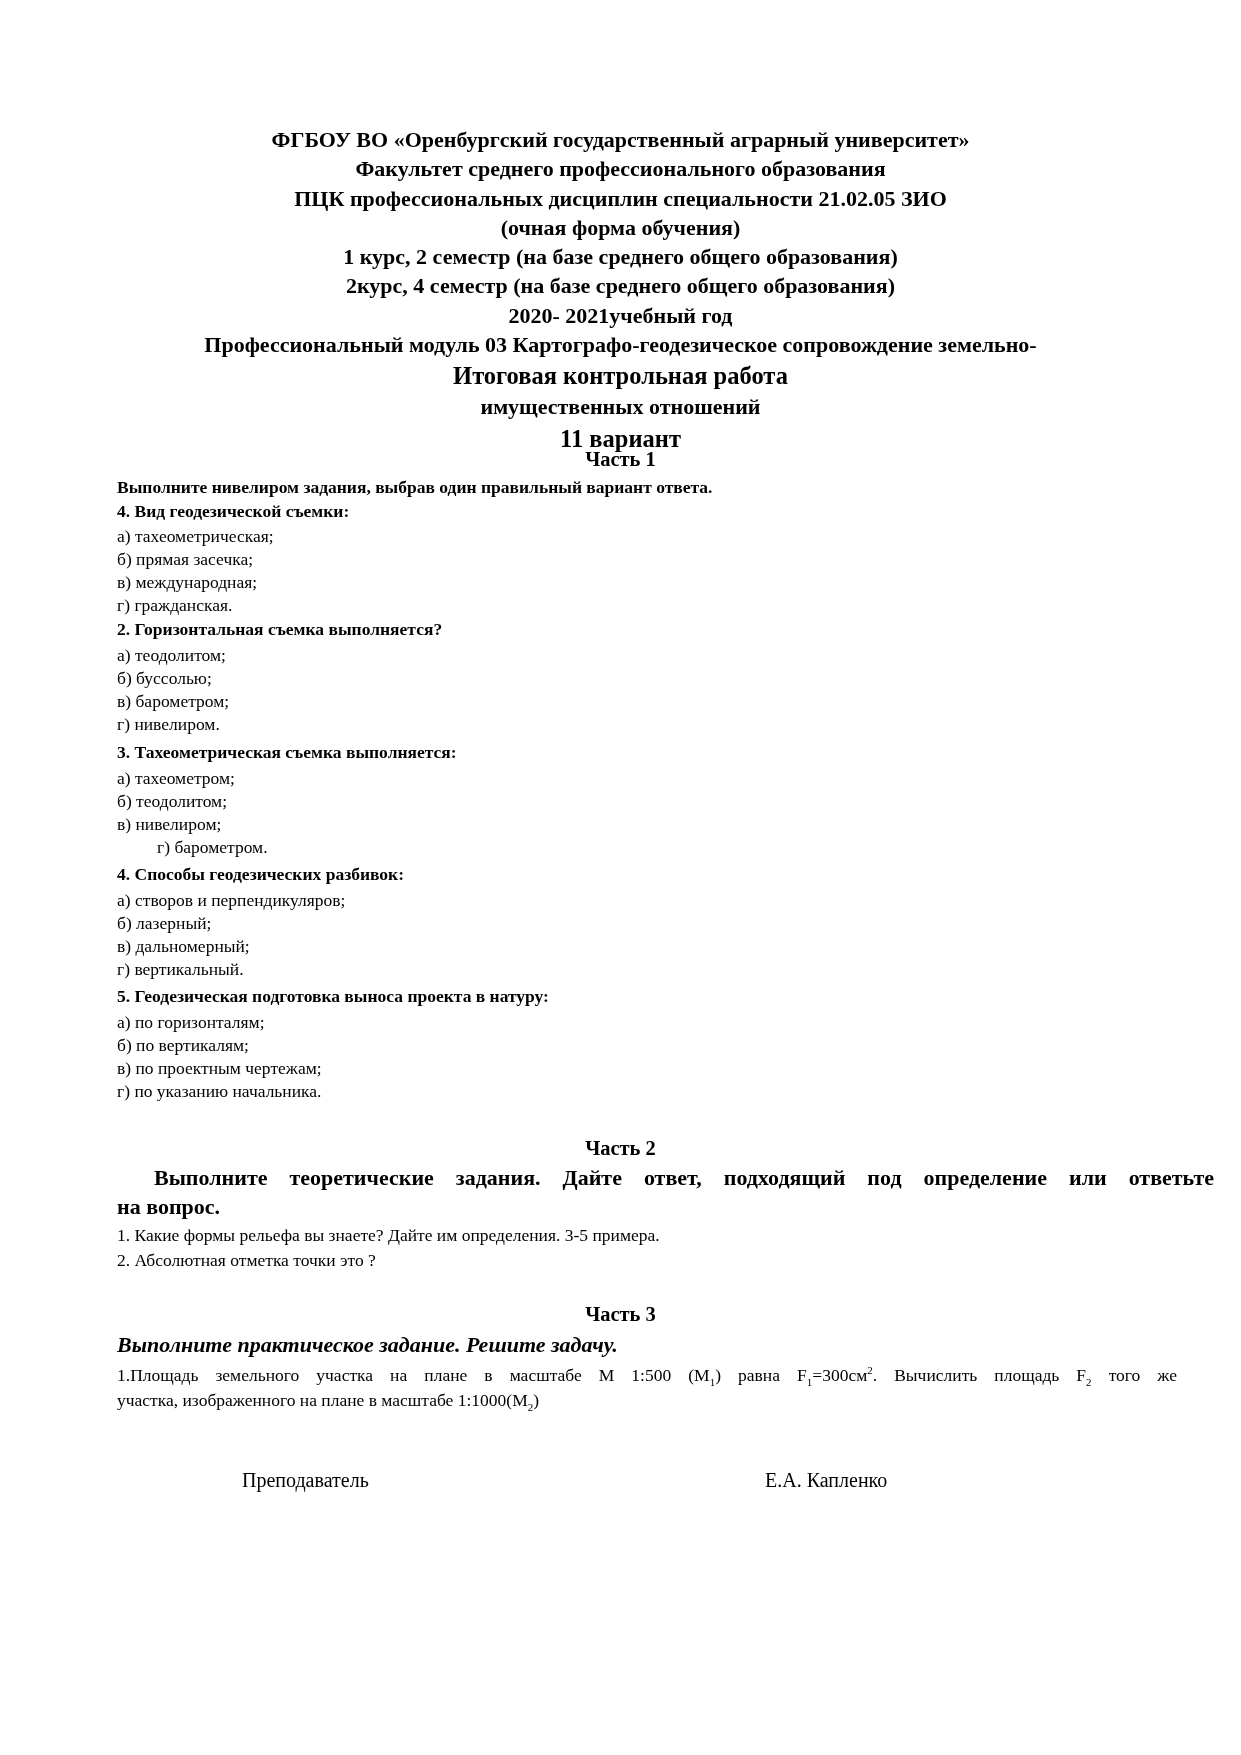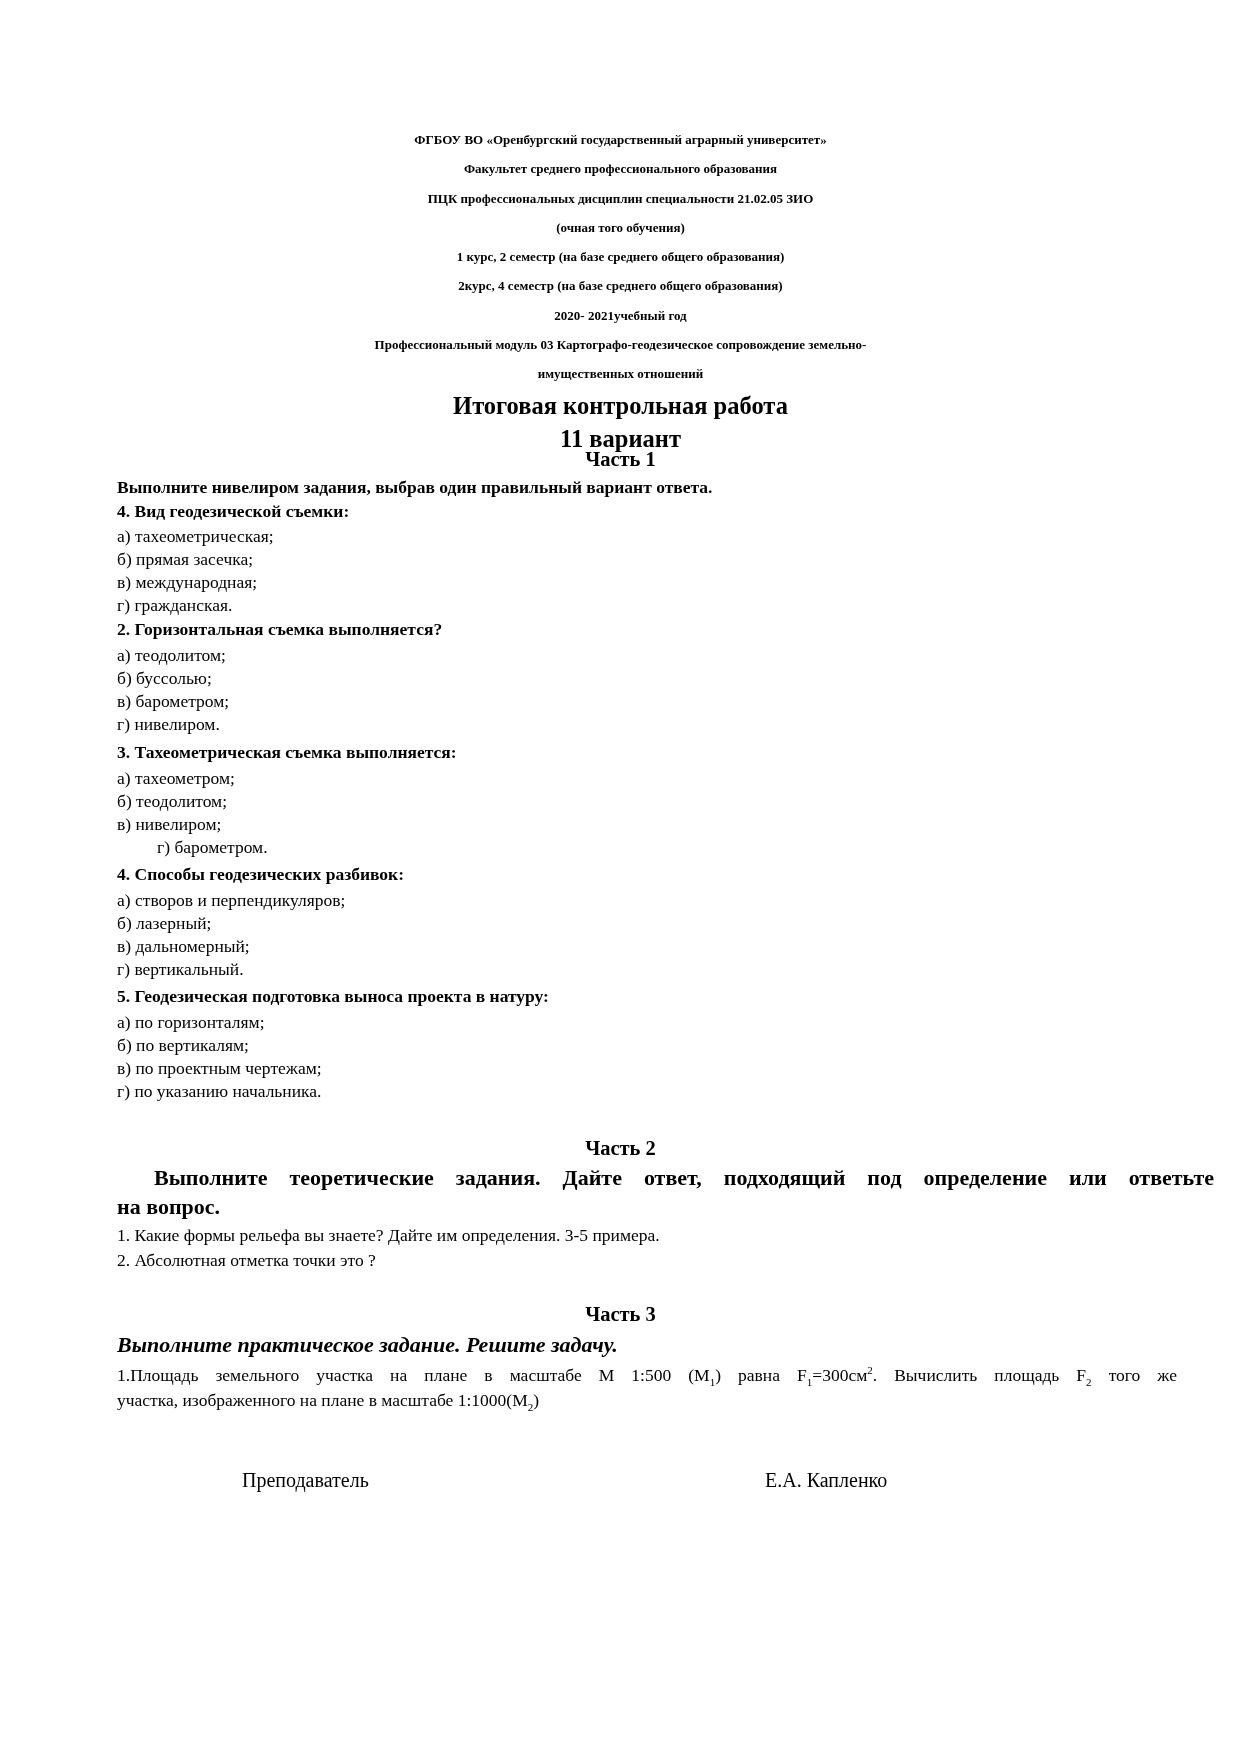--- a/index.html
+++ b/index.html
@@ -2,47 +2,47 @@
 <html><head>
   <meta charset="utf-8">
   <style>
     html, body { margin: 0; padding: 0; background: #ffffff; }
     body {
       width: 1241px; height: 1755px; position: relative; overflow: hidden;
       font-family: "Liberation Serif", "DejaVu Serif", serif; color: #000;
     }
     .page { position: absolute; left: 0; top: 0; width: 1241px; height: 1755px; }
     .hdr-block { position: absolute; left: 0; top: 125px; width: 1241px; }
-    .hdr-block .line { text-align: center; font-weight: bold; font-size: 13px; height: 29.3px; line-height: 29.3px; white-space: nowrap; }
+    .hdr-block .line { text-align: center; font-weight: bold; font-size: 22px; height: 29.3px; line-height: 29.3px; white-space: nowrap; }
     .big { font-size: 24.5px !important; }
     .part-title { text-align: center; font-weight: bold; font-size: 20.5px; }
     .abs { position: absolute; white-space: nowrap; }
     .instr { font-weight: bold; font-size: 17.5px; }
     .q { font-weight: bold; font-size: 17.5px; }
     .opt { font-size: 17.5px; }
     .p2instr { font-weight: bold; font-size: 22px; line-height: 30px; }
     .small { font-size: 17.5px; }
     sup, sub { font-size: 11px; line-height: 0; }
   </style>
 </head>
 <body>
 
 <div class="page">
 
   <div class="hdr-block">
     <div class="line">ФГБОУ ВО «Оренбургский государственный аграрный университет»</div>
     <div class="line">Факультет среднего профессионального образования</div>
     <div class="line">ПЦК профессиональных дисциплин специальности 21.02.05 ЗИО</div>
-    <div class="line">(очная того обучения)</div>
+    <div class="line">(очная форма обучения)</div>
     <div class="line">1 курс, 2 семестр (на базе среднего общего образования)</div>
     <div class="line">2курс, 4 семестр (на базе среднего общего образования)</div>
     <div class="line">2020- 2021учебный год</div>
     <div class="line">Профессиональный модуль 03 Картографо-геодезическое сопровождение земельно-</div>
+    <div class="line big" style="height:33px;line-height:33px;">Итоговая контрольная работа</div>
     <div class="line">имущественных отношений</div>
-    <div class="line big" style="height:33px;line-height:33px;">Итоговая контрольная работа</div>
     <div class="line big" style="height:33px;line-height:33px;">11 вариант</div>
   </div>
 
   <div class="abs part-title" style="left:0;width:1241px;top:448px;">Часть 1</div>
   <div class="abs instr" style="left:117px;top:477px;">Выполните нивелиром задания, выбрав один правильный вариант ответа.</div>
 
   <div class="abs q" style="left:117px;top:501px;">4. Вид геодезической съемки:</div>
   <div class="abs opt" style="left:117px;top:526px;">а) тахеометрическая;</div>
   <div class="abs opt" style="left:117px;top:549px;">б) прямая засечка;</div>
   <div class="abs opt" style="left:117px;top:572px;">в) международная;</div>

